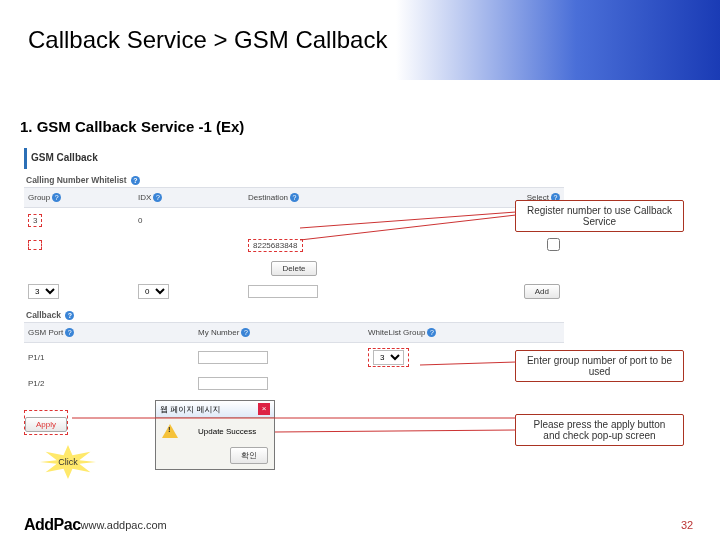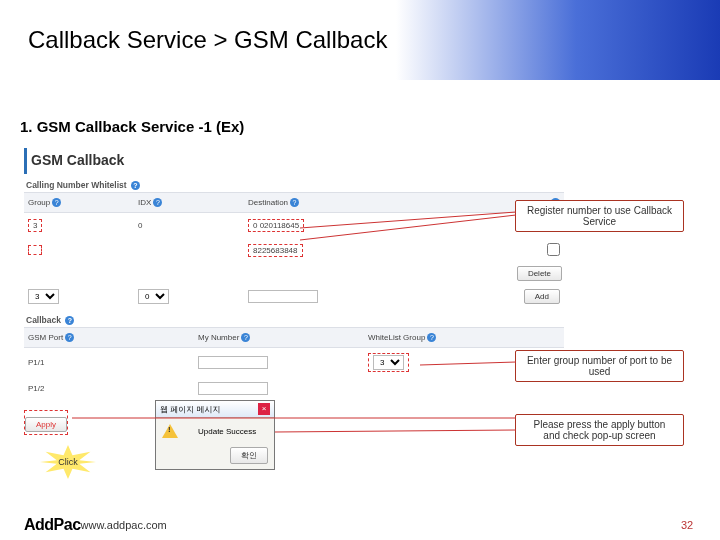--- a/index.html
+++ b/index.html
@@ -3,21 +3,21 @@
 <meta charset="utf-8">
 <style>
   *{box-sizing:border-box;margin:0;padding:0;font-family:Arial,Helvetica,sans-serif}
   body{width:720px;height:540px;background:#fff;position:relative;overflow:hidden}
   .title-band{position:absolute;top:0;left:0;right:0;height:80px;
     background:linear-gradient(90deg,#fff 0%,#fff 55%,#4a6fd8 80%,#1a3bb5 100%);
     display:flex;align-items:center;padding-left:28px}
   .title-text{font-size:24px;color:#000;font-weight:400}
   .subtitle{position:absolute;left:20px;top:118px;font-size:15px;font-weight:bold;color:#000}
   .panel{position:absolute;left:24px;top:148px;width:540px;background:#fff}
-  .panel-title{font-size:14px;font-weight:bold;color:#333;padding:4px 4px 6px 4px;border-left:3px solid #2b6fb6}
+  .panel-title{font-size:10px;font-weight:bold;color:#333;padding:4px 4px 6px 4px;border-left:3px solid #2b6fb6}
   .section-label{font-size:8.5px;color:#555;padding:6px 2px 2px 2px;font-weight:bold}
   .help{display:inline-block;width:9px;height:9px;border-radius:50%;background:#3a84d6;color:#fff;font-size:7px;line-height:9px;text-align:center;margin-left:2px}
   .row{display:flex;align-items:center;font-size:8px;color:#444;padding:3px 2px}
   .thead{background:#f1f3f7;border-top:1px solid #dcdfe6;border-bottom:1px solid #dcdfe6}
   .c1{width:110px}
   .c2{width:110px}
   .c3{width:170px}
   .c4{flex:1;text-align:right;padding-right:6px}
   .cell{padding:2px}
   .dash-red{border:1px dashed #d33;padding:1px 4px;display:inline-block}
@@ -68,30 +68,29 @@
   </div>
   <div class="row thead">
     <div class="c1 cell"><span>Group</span><span class="help">?</span></div>
     <div class="c2 cell"><span>IDX</span><span class="help">?</span></div>
     <div class="c3 cell"><span>Destination</span><span class="help">?</span></div>
     <div class="c4 cell"><span>Select</span><span class="help">?</span></div>
   </div>
   <div class="row">
     <div class="c1 cell"><span class="dash-red">3</span></div>
     <div class="c2 cell">0</div>
-    <div class="c3 cell"><span class="dash-red">0 020118645</span></div>
     <div class="c4 cell"><input type="checkbox" style=""></div>
   </div>
   <div class="row">
     <div class="c1 cell"><span class="dash-red" style="min-width:14px;height:10px"></span></div>
     <div class="c2 cell"></div>
     <div class="c3 cell"><span class="dash-red">8225683848</span></div>
     <div class="c4 cell"><input type="checkbox" style=""></div>
   </div>
-  <div class="row" style="justify-content:flex-end">
+  <div class="row" style="justify-content:center">
     <button class="btn">Delete</button>
   </div>
   <div class="row">
     <div class="c1 cell"><select class="sel"><option>3</option></select></div>
     <div class="c2 cell"><select class="sel"><option>0</option></select></div>
     <div class="c3 cell"><input class="inp" style=""></div>
     <div class="c4 cell"><button class="btn">Add</button></div>
   </div>
 
   <div class="section-label">

